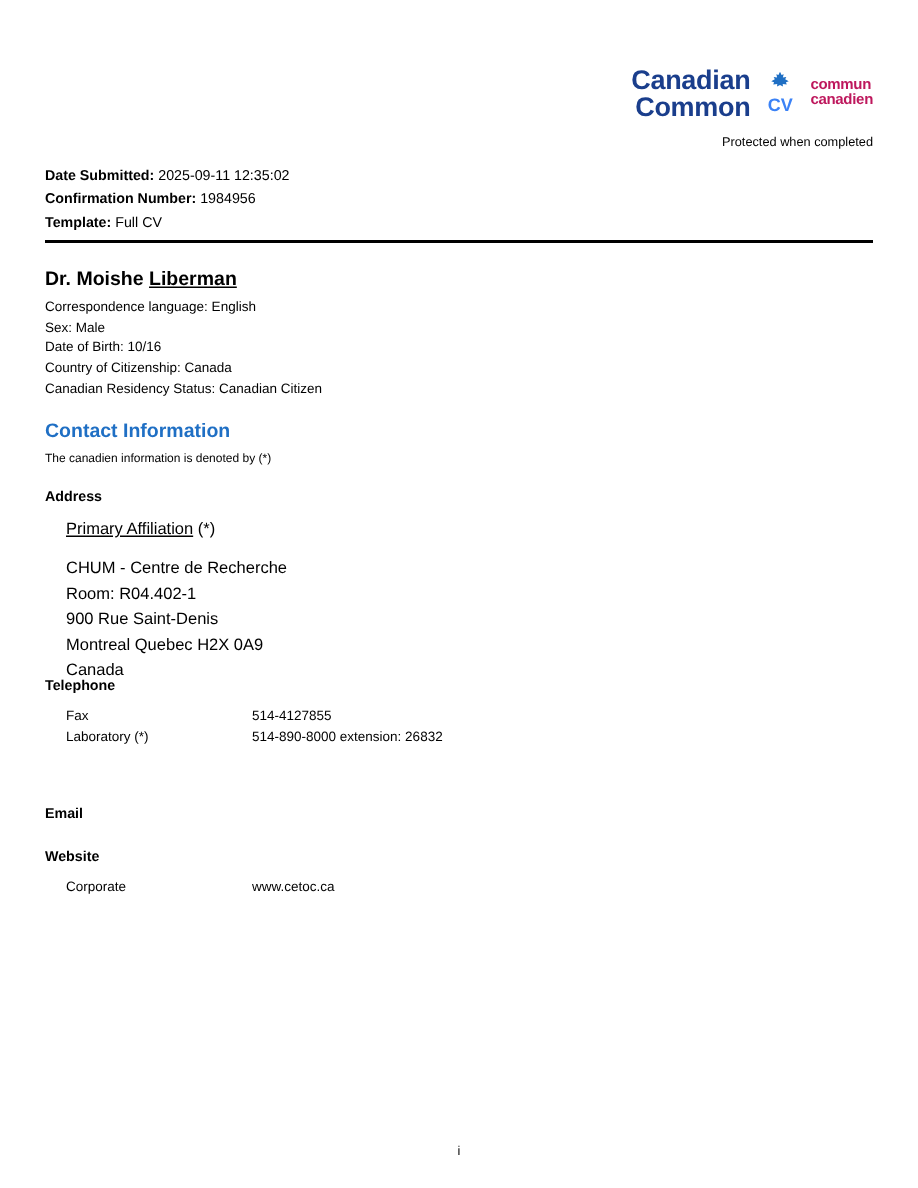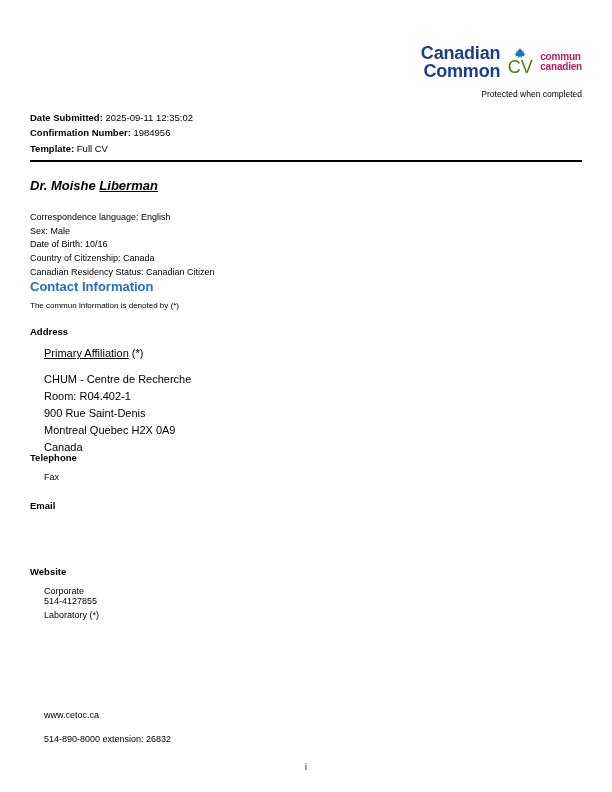--- a/index.html
+++ b/index.html
@@ -55,23 +55,23 @@
   }
   .maple {
     position: absolute;
     top: 0px;
     left: 50%;
     transform: translateX(-50%);
     width: 16px;
     height: 14px;
   }
   .cv-text {
-    font-weight: normal;
-    font-size: 18px;
-    color: #4d7c0f;
+    font-weight: bold;
+    font-size: 12px;
+    color: #3b82f6;
     line-height: 1;
     padding-bottom: 1px;
   }
   .logo-right {
     text-align: left;
     font-weight: bold;
     font-size: 10px;
     color: #be185d;
     letter-spacing: -0.2px;
   }
@@ -106,22 +106,21 @@
 
   
   .person {
     position: absolute;
     left: 30px;
     top: 178px;
   }
   .person-name {
     font-size: 13px;
     font-weight: bold;
-    margin-bottom: 18px;
-    font-style: italic;
+    margin-bottom: 5px;
   }
   .person-name .ul { text-decoration: underline; }
   .person-line {
     font-size: 9px;
     line-height: 1.52;
   }
 
   
   .section-head {
     position: absolute;
@@ -144,29 +143,28 @@
   }
   .blk { position: absolute; left: 30px; }
   .indent { margin-left: 14px; }
   .txt { font-size: 11px; line-height: 1.55; }
   .ul-label { text-decoration: underline; }
 
   .kv-row {
     display: flex;
     font-size: 9px;
     line-height: 1.55;
-    flex-direction: column;
   }
   .kv-key { width: 124px; flex: 0 0 124px; }
   .kv-val { flex: 1 1 auto; }
 
   
   #address-block { top: 326px; }
   #telephone-block { top: 452px; }
-  #email-block { top: 500px; }
+  #email-block { top: 537px; }
   #website-block { top: 566px; }
 
   .blk-body { margin-top: 8px; }
 
   .page-number {
     position: absolute;
     left: 0;
     right: 0;
     top: 762px;
     text-align: center;
@@ -218,21 +216,21 @@
   <div class="person">
     <div class="person-name"><span>Dr. Moishe </span><span class="ul">Liberman</span></div>
     <div class="person-line">Correspondence language: English</div>
     <div class="person-line">Sex: Male</div>
     <div class="person-line">Date of Birth: 10/16</div>
     <div class="person-line">Country of Citizenship: Canada</div>
     <div class="person-line">Canadian Residency Status: Canadian Citizen</div>
   </div>
 
   <div class="section-head">Contact Information</div>
-  <div class="primary-note">The commun information is denoted by (*)</div>
+  <div class="primary-note">The canadien information is denoted by (*)</div>
 
   <div class="blk" id="address-block">
     <div class="sub-head">Address</div>
     <div class="blk-body indent">
       <div class="txt">
         <span class="ul-label">Primary Affiliation</span>
         <span>(*)</span>
       </div>
       <div style="height:9px"></div>
       <div class="txt">CHUM - Centre de Recherche</div>

